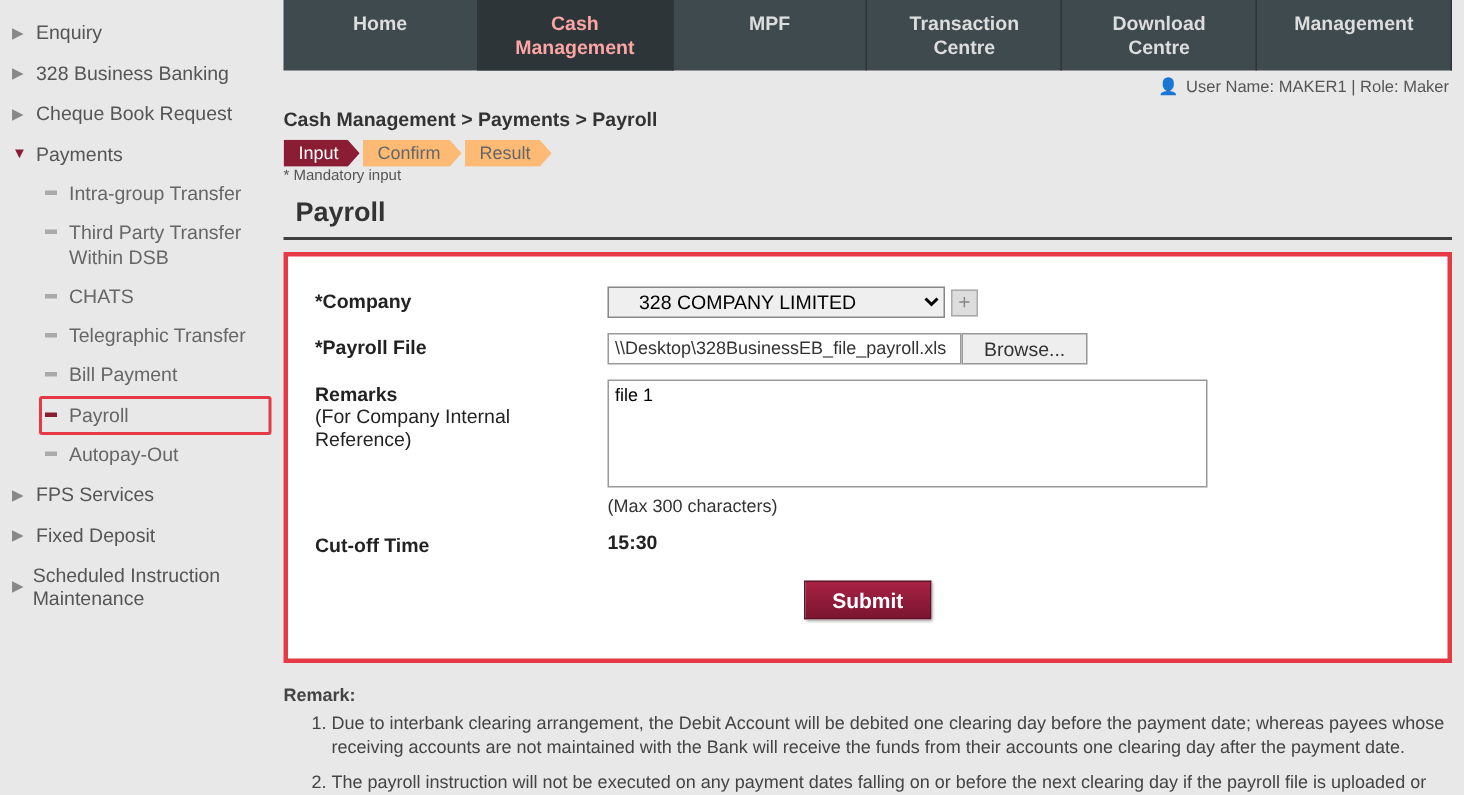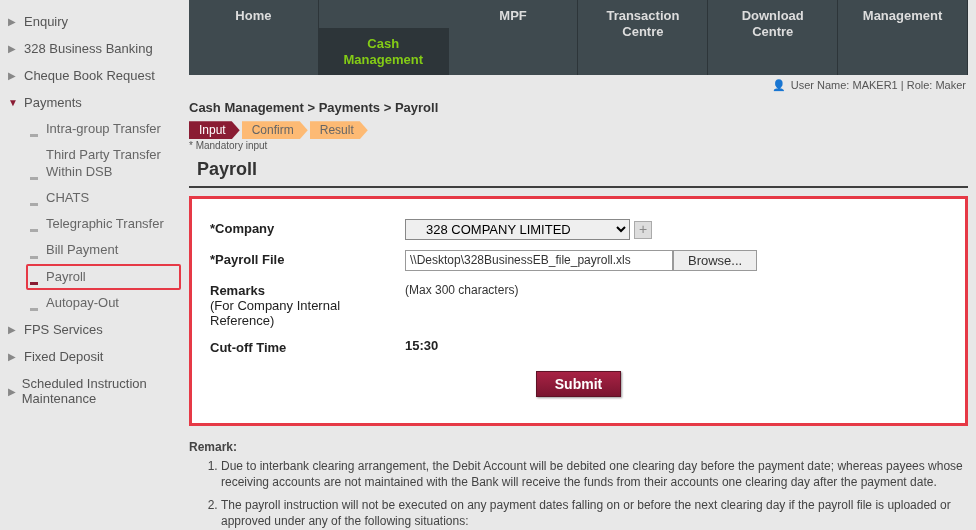--- a/index.html
+++ b/index.html
@@ -35,22 +35,21 @@
     color: #ddd;
     font-weight: bold;
     font-size: 13px;
     padding: 8px 4px;
     border-right: 1px solid #2d3539;
     cursor: pointer;
     line-height: 1.2;
   }
   .topnav-item.active {
     background: #2d3539;
-    color: #84cc16;
-    margin-top: 28px;
+    color: #fca5a5;
   }
   .user-line {
     text-align: right;
     font-size: 11px;
     color: #555;
     padding: 4px 2px 6px;
   }
   .user-line .icon {
     color: #8a1c33;
     margin-right: 2px;
@@ -135,21 +134,21 @@
     line-height: 14px;
     text-align: center;
     color: #888;
     cursor: pointer;
   }
   .file-row {
     display: flex;
     gap: 0;
   }
   .file-display {
-    width: 268px;
+    width: 236px;
     border: 1px solid #999;
     background: #fff;
     padding: 2px 4px;
     font-size: 12px;
     white-space: nowrap;
     overflow: hidden;
   }
   .browse-btn {
     border: 1px solid #999;
     background: #eee;
@@ -214,21 +213,21 @@
     cursor: pointer;
     font-size: 13px;
   }
   .side-item .arrow { color: #888; font-size: 10px; width: 10px; }
   .side-item.open .arrow { color: #8a1c33; }
   .side-sub {
     padding-left: 22px;
   }
   .side-sub-item {
     display: flex;
-    align-items: flex-end;
+    align-items: flex-start;
     gap: 8px;
     padding: 5px 2px;
     color: #666;
     cursor: pointer;
     font-size: 13px;
     line-height: 1.25;
   }
   .side-sub-item .bullet {
     width: 8px;
     height: 3px;
@@ -360,20 +359,21 @@
           </div>
         </div>
       </div>
 
       <div class="form-row">
         <div class="form-label">
           <span>Remarks</span>
           <span class="form-label-sub">(For Company Internal Reference)</span>
         </div>
         <div class="form-field">
+          <textarea style="">file 1</textarea>
           <div class="char-note">(Max 300 characters)</div>
         </div>
       </div>
 
       <div class="form-row">
         <div class="form-label">Cut-off Time</div>
         <div class="form-field">
           <span class="cutoff-val">15:30</span>
         </div>
       </div>

